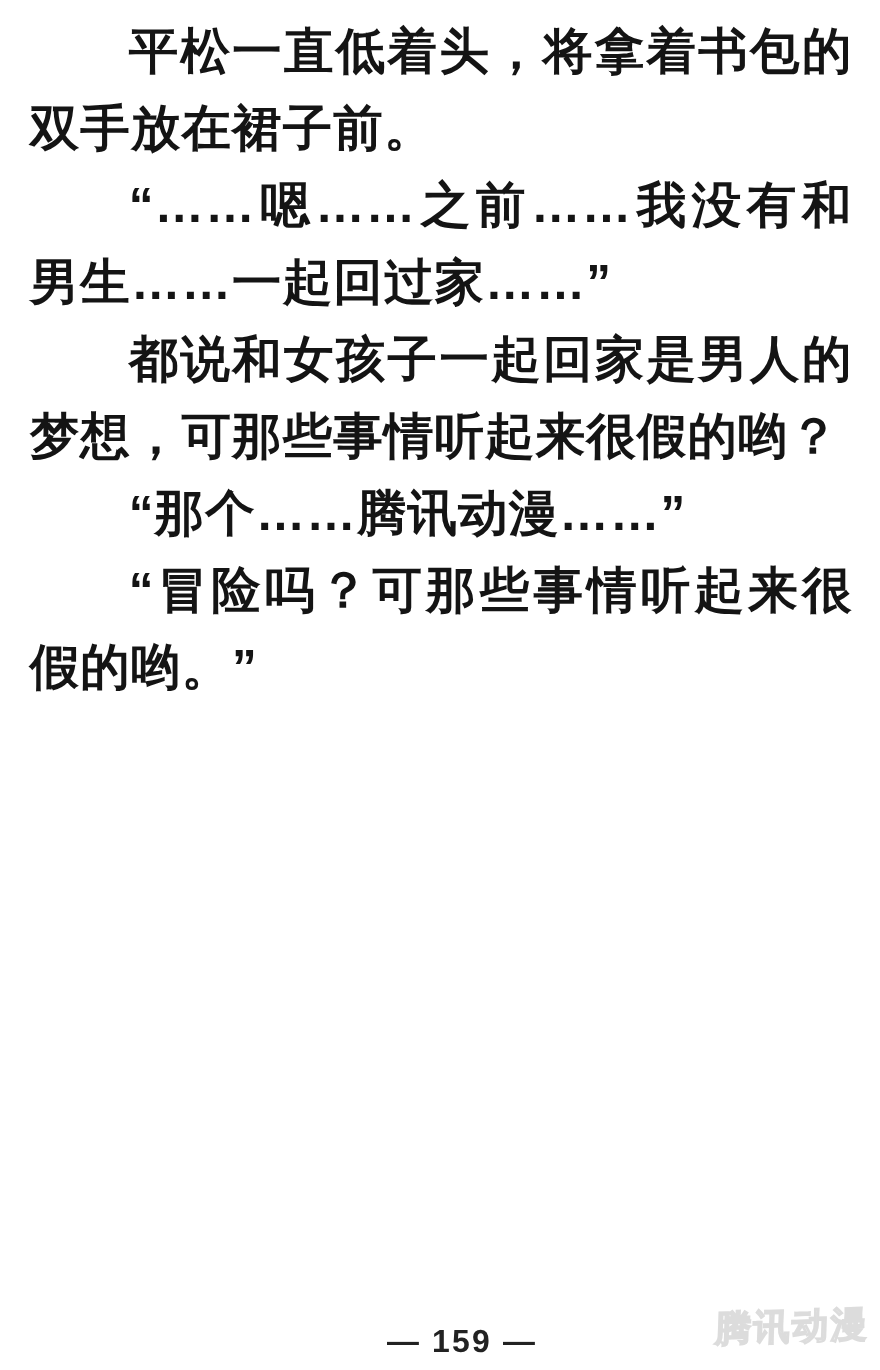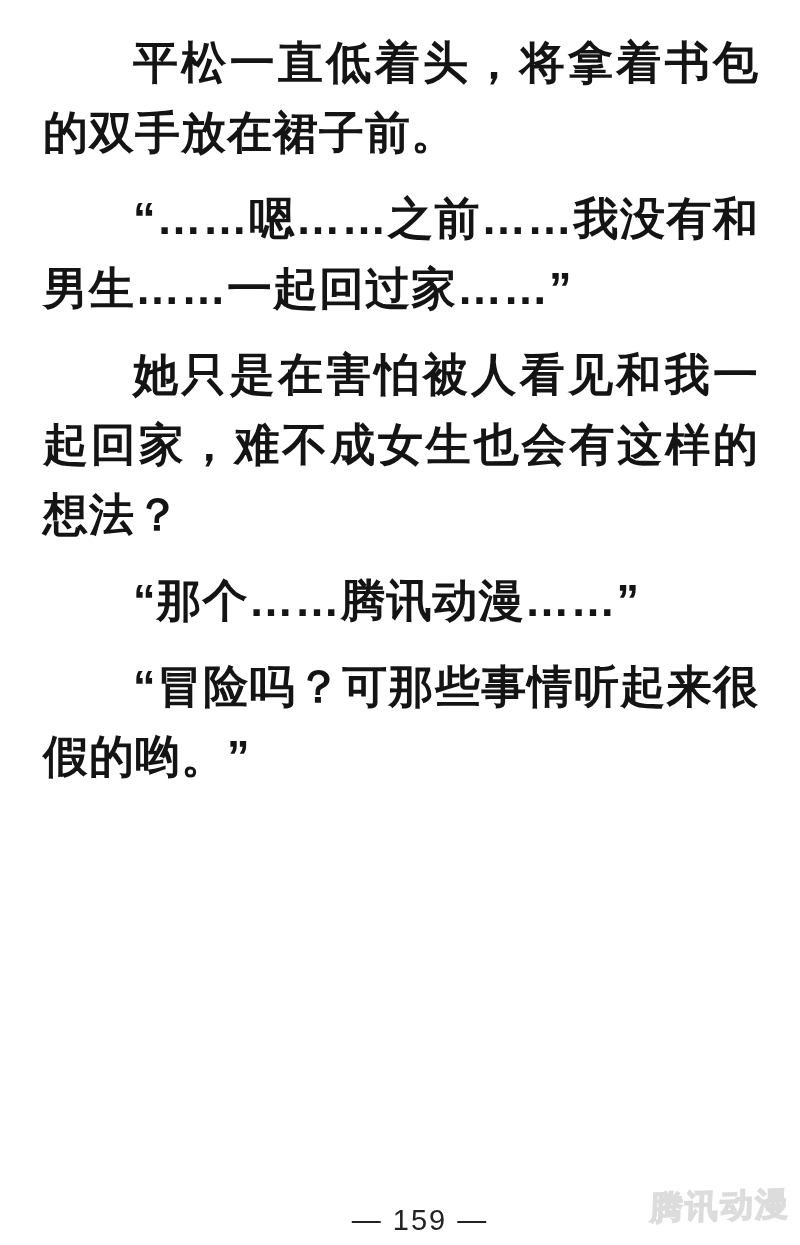--- a/index.html
+++ b/index.html
@@ -31,30 +31,30 @@
     color: var(--text);
     font-size: 45px;
     line-height: 70px;
     font-weight: 700;
     letter-spacing: 1px;
   }
   .content p {
     text-indent: 2em;
     text-align: justify;
     text-justify: inter-character;
-    margin: 16px;
+    margin: 0;
   }
   .footer {
     position: absolute;
     left: 0;
     right: 0;
     bottom: 8px;
     text-align: center;
     font-size: 29px;
-    font-weight: 400;
+    font-weight: 700;
     letter-spacing: 2px;
     color: var(--pagenum);
     padding-left: 40px;
   }
   .watermark {
     position: absolute;
     right: 10px;
     bottom: 16px;
     font-size: 33px;
     font-weight: 800;
@@ -67,21 +67,21 @@
   }
 </style>
 </head>
 <body>
 
 <div class="page">
 
   <div class="content">
     <p>平松一直低着头，将拿着书包的双手放在裙子前。</p>
     <p>“……嗯……之前……我没有和男生……一起回过家……”</p>
-    <p>她只是在害怕被人看见和我一起回家，难不成女生也会有这样的想法？</p>
+    <p>都说和女孩子一起回家是男人的梦想，可那些事情听起来很假的哟？</p>
     <p>“那个……腾讯动漫……”</p>
     <p>“冒险吗？可那些事情听起来很假的哟。”</p>
   </div>
 
   <div class="footer">
     <span>— 159 —</span>
   </div>
 
   <div class="watermark">腾讯动漫</div>
 

